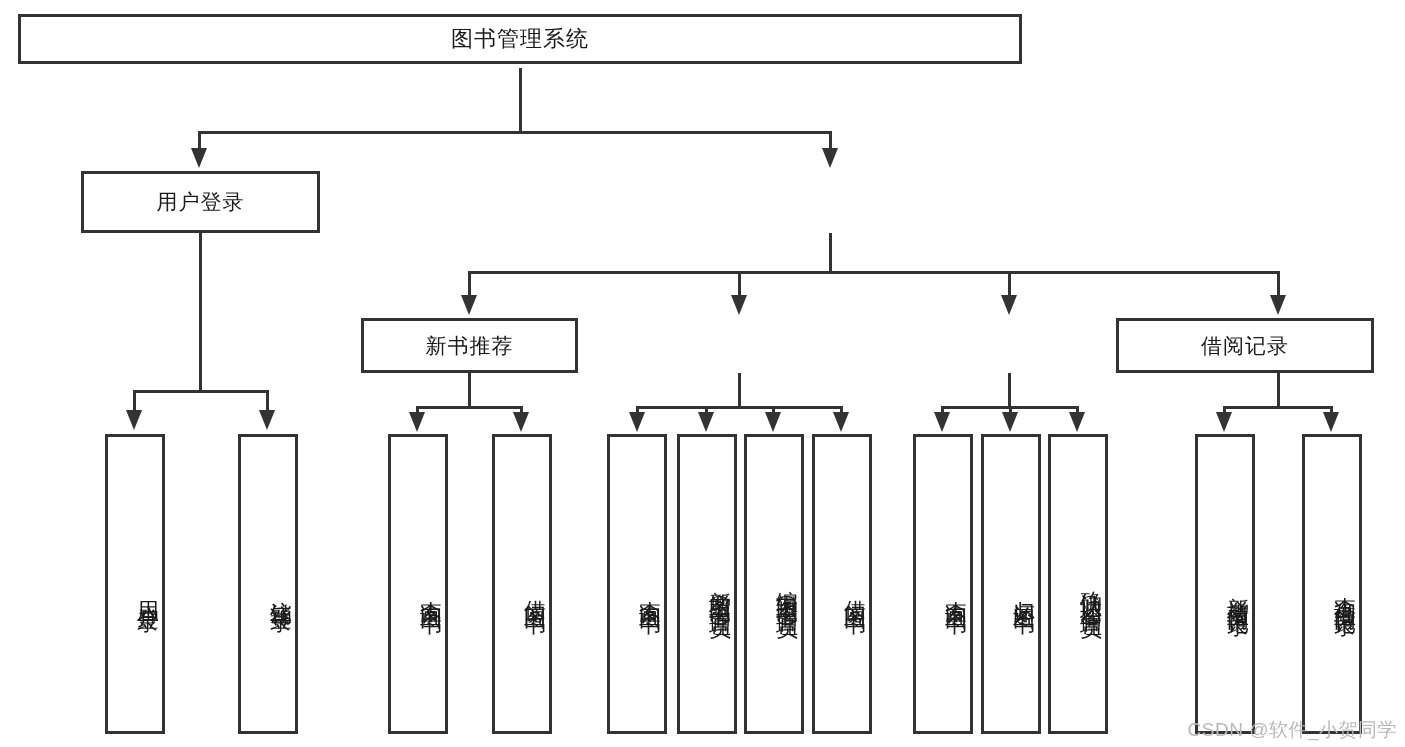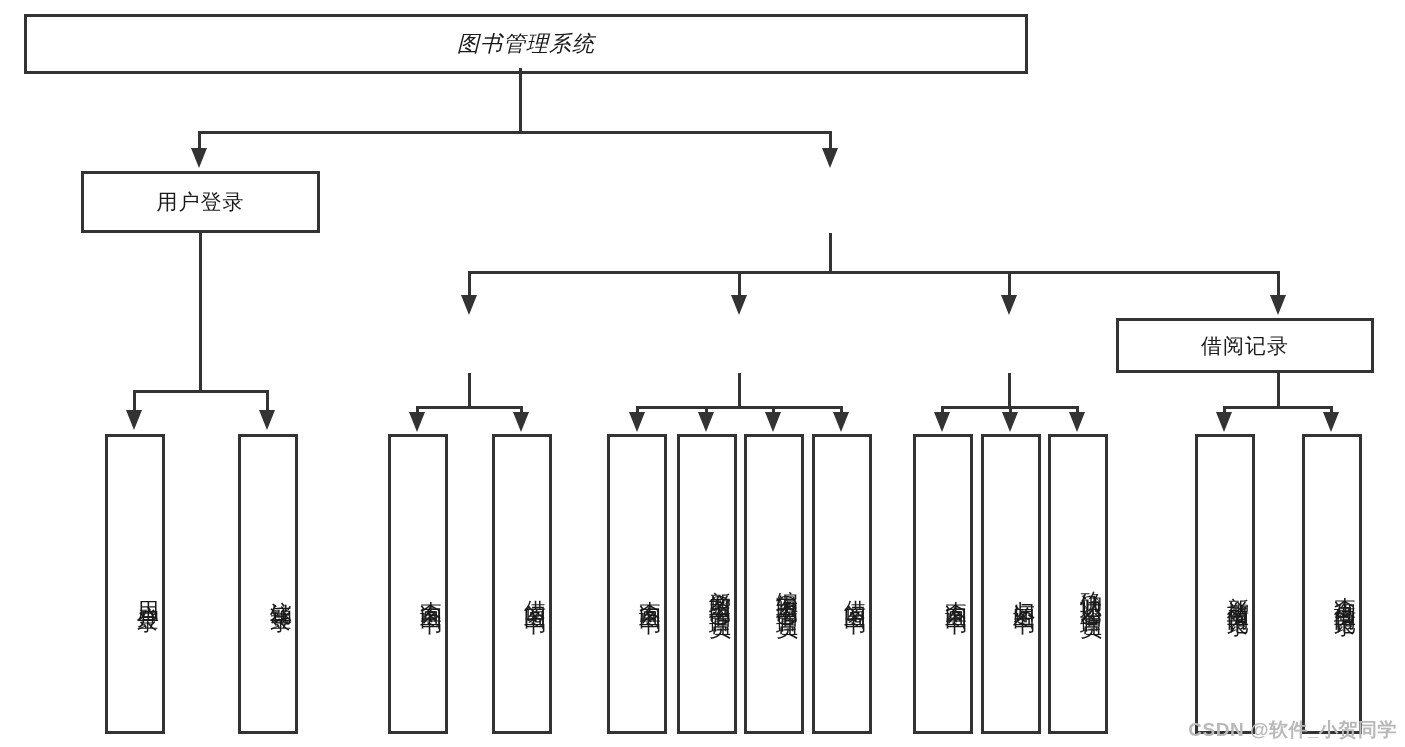--- a/index.html
+++ b/index.html
@@ -71,29 +71,28 @@
   
   #watermark {
     position: absolute;
     right: 8px;
     bottom: 4px;
     font-size: 19px;
     color: #b9b9b9;
     white-space: nowrap;
     letter-spacing: 0.5px;
     pointer-events: none;
-    font-weight: bold;
   }
 </style>
 </head>
 <body>
 
 <div id="canvas">
 
-  <div class="node horiz root" style="left:24px; top:14px; width:1004px; height:60px;font-style:italic;">
+  <div class="node horiz root" style="left:18px; top:14px; width:1004px; height:50px;">
     <span>图书管理系统</span>
   </div>
 
   <div class="line-v" style="left:519px; top:68px; width:3px; height:63px;"></div>
 
   <div class="line-h" style="left:198px; top:131px; width:633px; height:3px;"></div>
 
   <div class="line-v" style="left:198px; top:131px; width:3px; height:21px;"></div>
   <div class="arrow" style="left:191px; top:148px;"></div>
   <div class="line-v" style="left:829px; top:131px; width:3px; height:21px;"></div>
@@ -122,20 +121,23 @@
 
   <div class="line-v" style="left:468px; top:271px; width:3px; height:28px;"></div>
   <div class="arrow" style="left:461px; top:295px;"></div>
   <div class="line-v" style="left:738px; top:271px; width:3px; height:28px;"></div>
   <div class="arrow" style="left:731px; top:295px;"></div>
   <div class="line-v" style="left:1008px; top:271px; width:3px; height:28px;"></div>
   <div class="arrow" style="left:1001px; top:295px;"></div>
   <div class="line-v" style="left:1277px; top:271px; width:3px; height:28px;"></div>
   <div class="arrow" style="left:1270px; top:295px;"></div>
 
+  <div class="node horiz" style="left:361px; top:318px; width:217px; height:55px;">
+    <span>新书推荐</span>
+  </div>
   <div class="node horiz" style="left:1116px; top:318px; width:258px; height:55px;">
     <span>借阅记录</span>
   </div>
 
   <div class="line-v" style="left:468px; top:373px; width:3px; height:33px;"></div>
   <div class="line-h" style="left:416px; top:406px; width:107px; height:3px;"></div>
   <div class="line-v" style="left:416px; top:406px; width:3px; height:12px;"></div>
   <div class="arrow" style="left:409px; top:412px;"></div>
   <div class="line-v" style="left:520px; top:406px; width:3px; height:12px;"></div>
   <div class="arrow" style="left:513px; top:412px;"></div>

